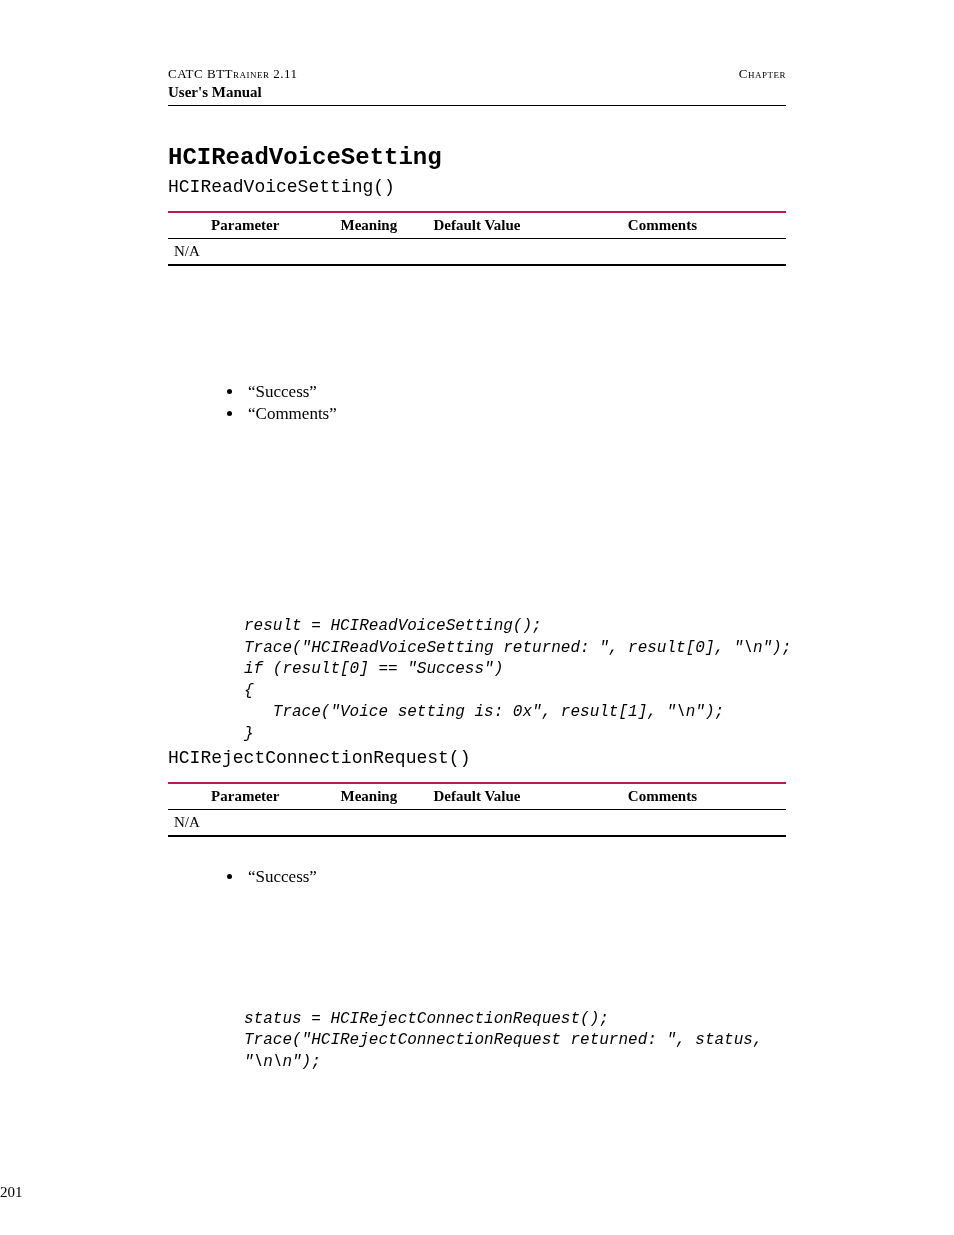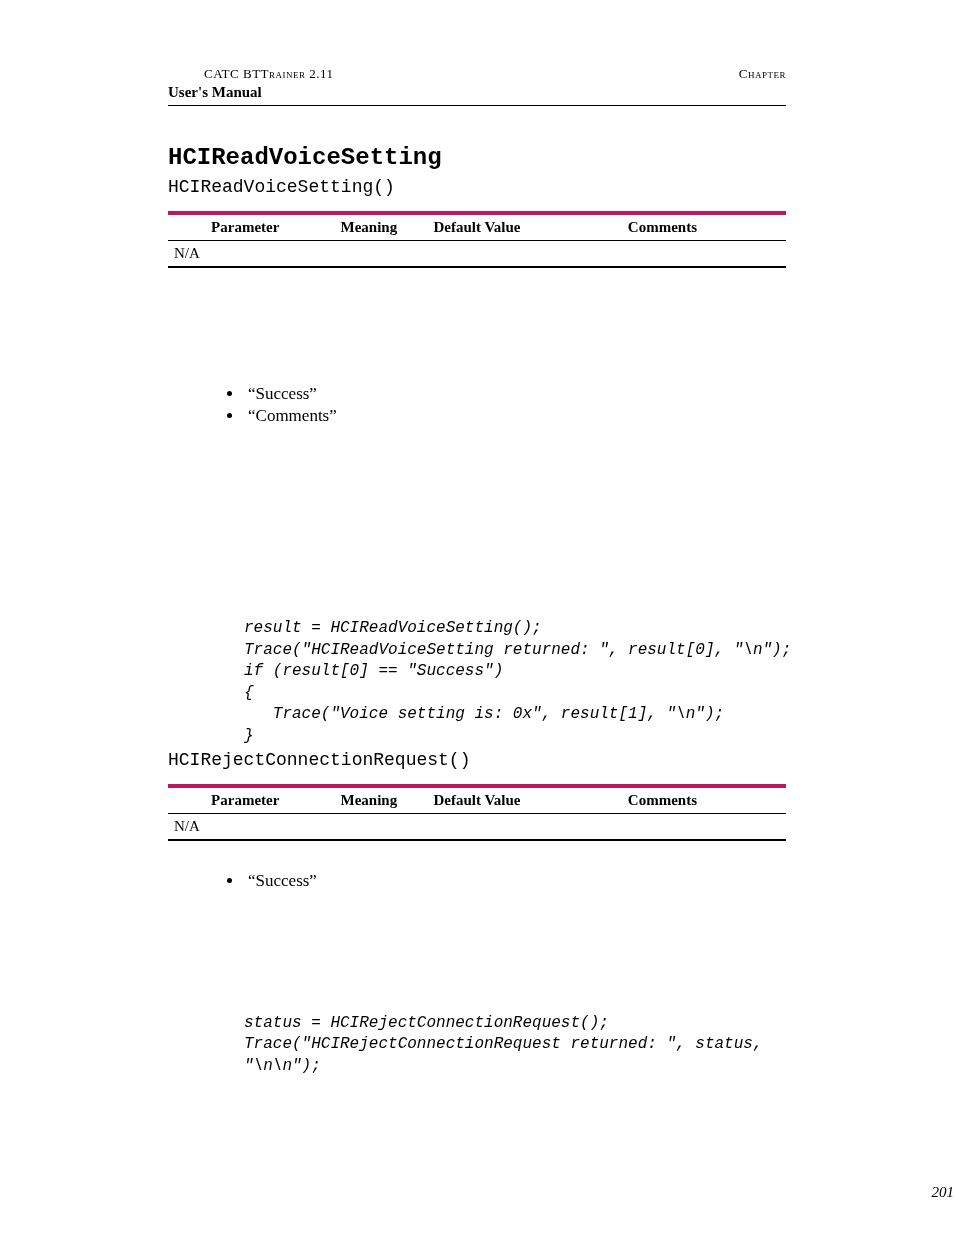--- a/index.html
+++ b/index.html
@@ -14,21 +14,20 @@
     height: 1235px;
     position: relative;
     box-sizing: border-box;
     padding: 66px 168px 0 168px;
   }
   .header-line {
     display: flex;
     justify-content: space-between;
     font-size: 13px;
     letter-spacing: 0.5px;
-    margin-left: 36px;
   }
   .header-left .sc { font-variant: small-caps; }
   .header-right { font-variant: small-caps; }
   .sub-header {
     font-size: 15px;
     font-weight: bold;
     margin-top: 2px;
   }
   .hr-top {
     border: none;
@@ -52,21 +51,21 @@
     font-size: 15px;
   }
   table.param th {
     font-weight: bold;
     text-align: center;
     padding: 4px 6px;
   }
   table.param td {
     padding: 4px 6px;
   }
-  .tbl-top { border-top: 4px solid #be185d; }
+  .tbl-top { border-top: 2px solid #be185d; }
   .tbl-thin { border-top: 1px solid #000; }
   .tbl-bot { border-bottom: 2px solid #000; }
   .col-param { width: 25%; }
   .col-mean  { width: 15%; }
   .col-def   { width: 20%; font-family: Liberation Serif, serif; }
   .col-com   { width: 40%; }
 
   ul.ret {
     margin: 6px 0 0 56px;
     padding: 0;
@@ -87,23 +86,22 @@
   }
   .gap-lg { height: 110px; }
   .gap-sm { height: 24px; }
   .gap-ret { height: 190px; }
   .gap-ret2 { height: 120px; }
   .page-num {
     position: absolute;
     bottom: 34px;
     left: 0;
     width: 100%;
-    text-align: right;
+    text-align: left;
     font-size: 15px;
-    font-style: italic;
   }
 </style>
 </head>
 <body>
 
 <div class="page">
 
   <div class="header-line">
     <span class="header-left">
       <span>CATC BT</span><span class="sc">Trainer</span><span> 2.11</span>

